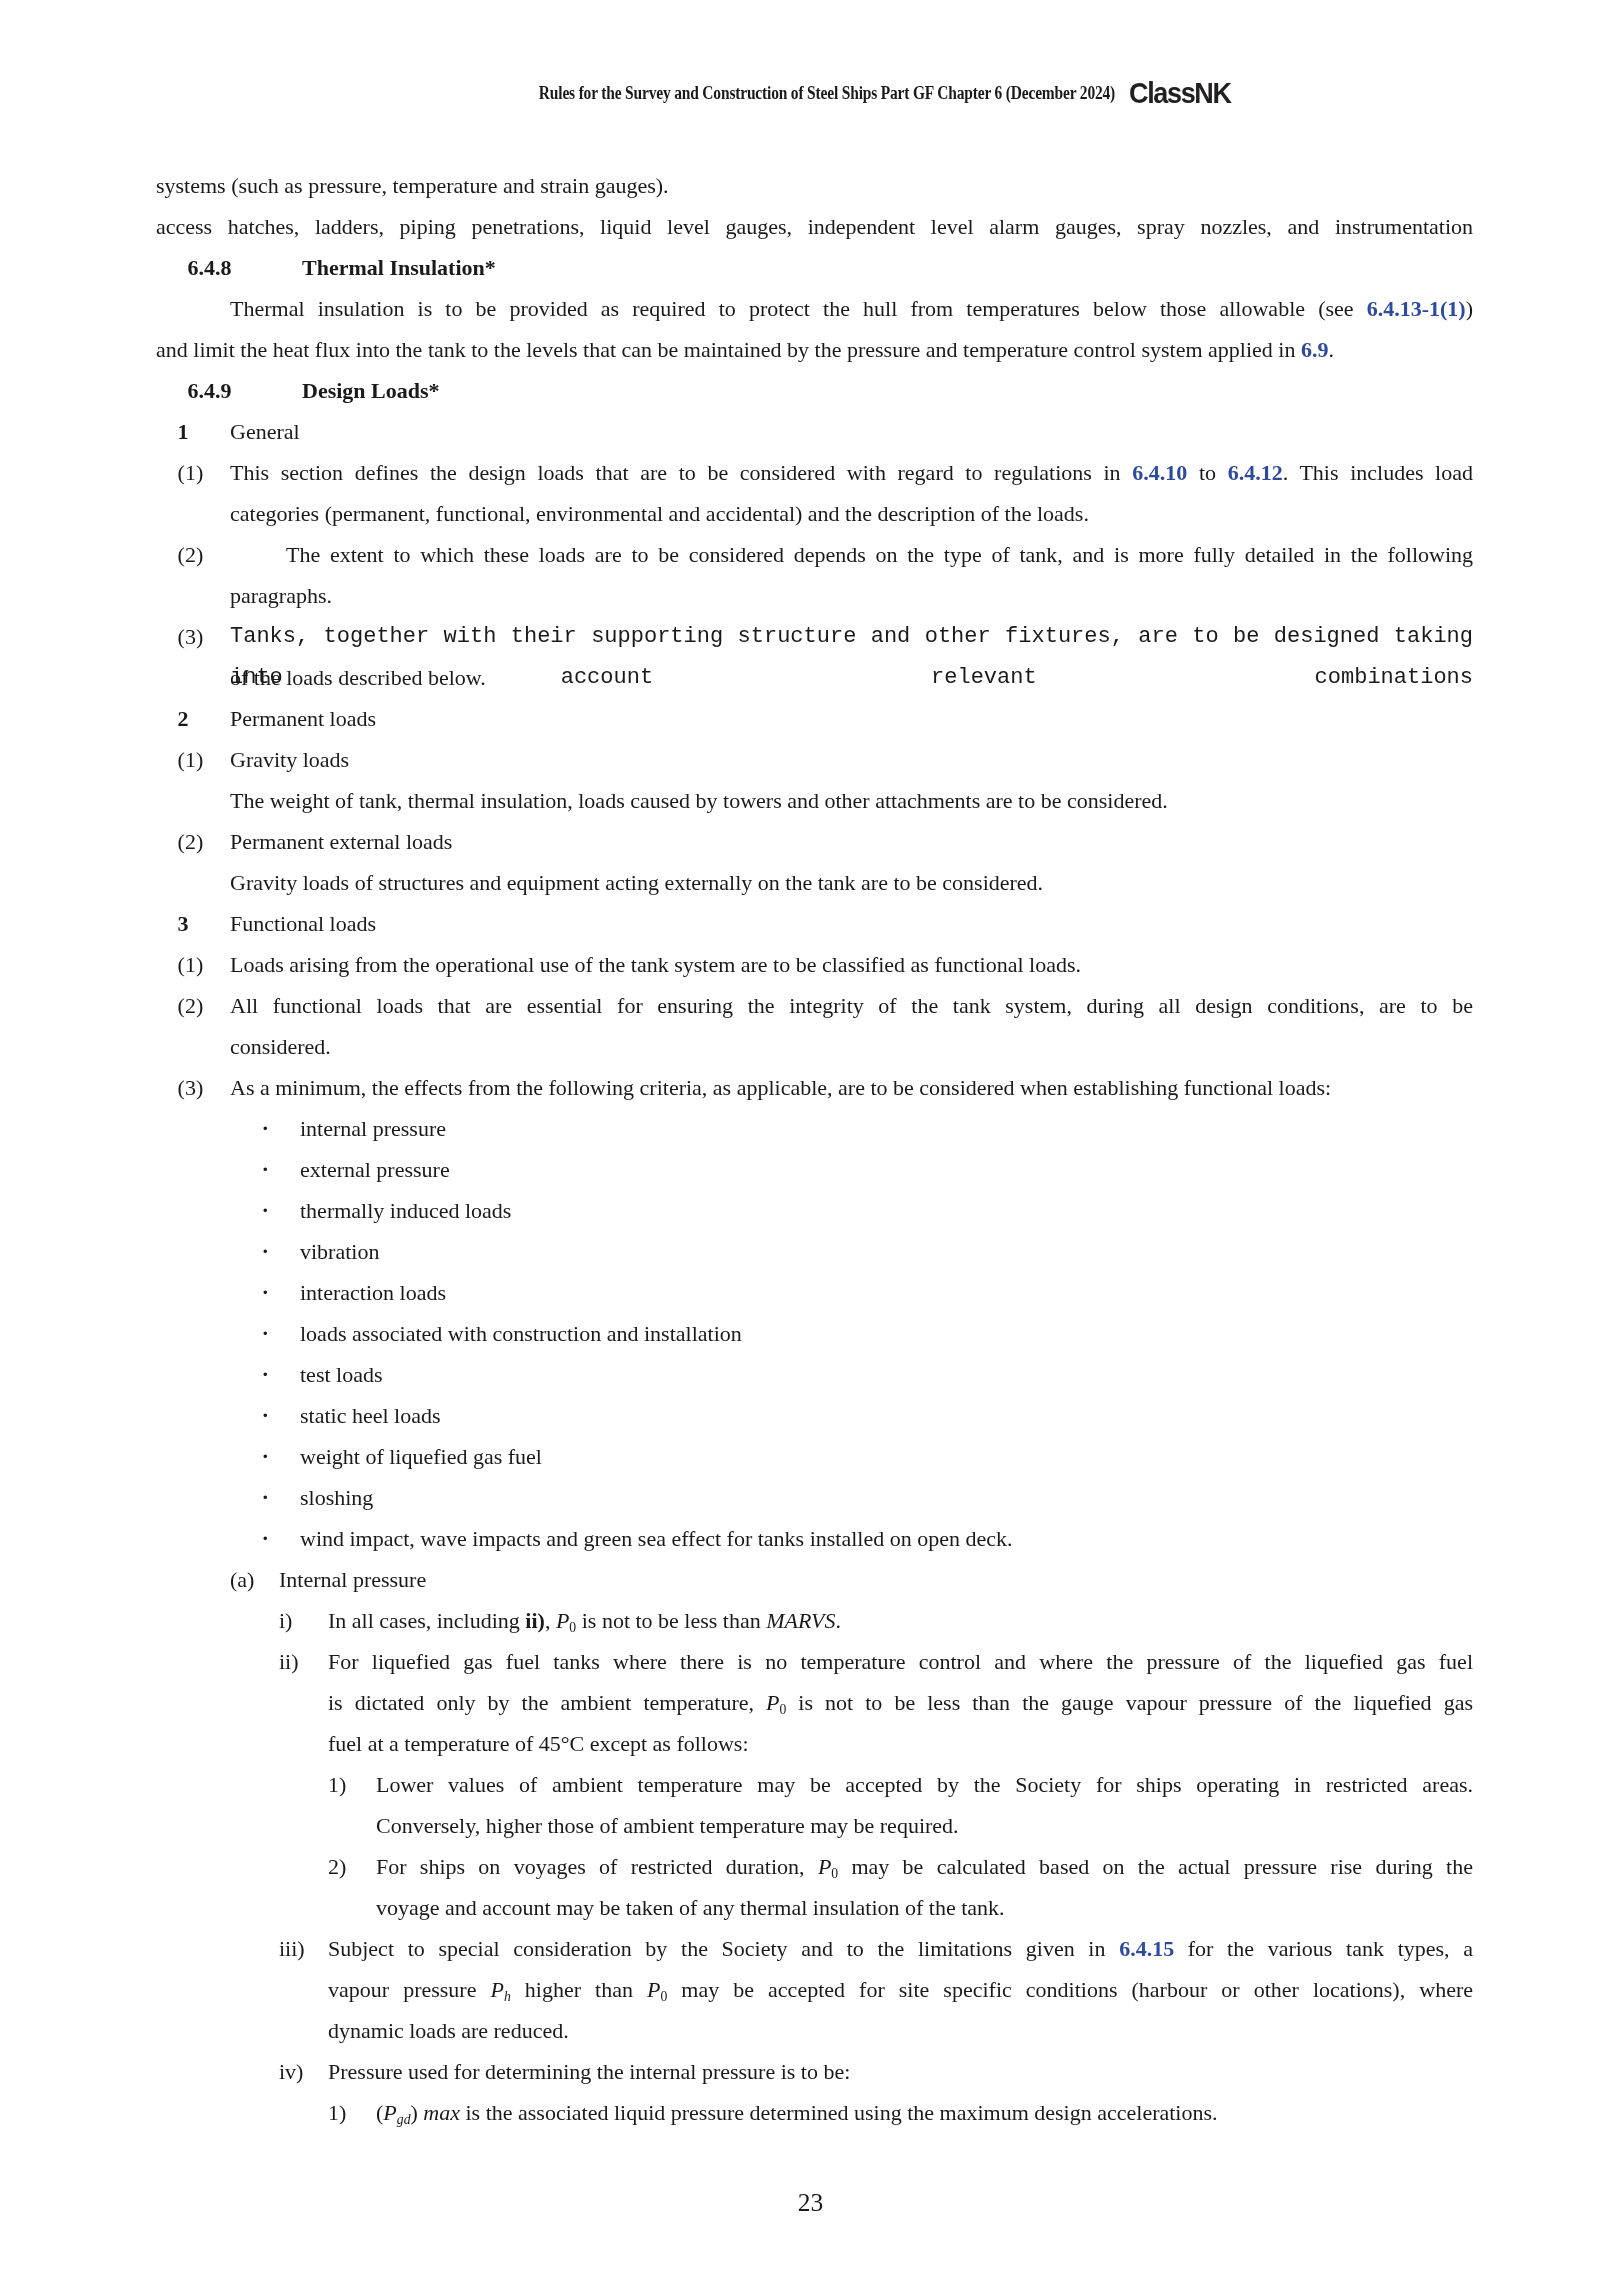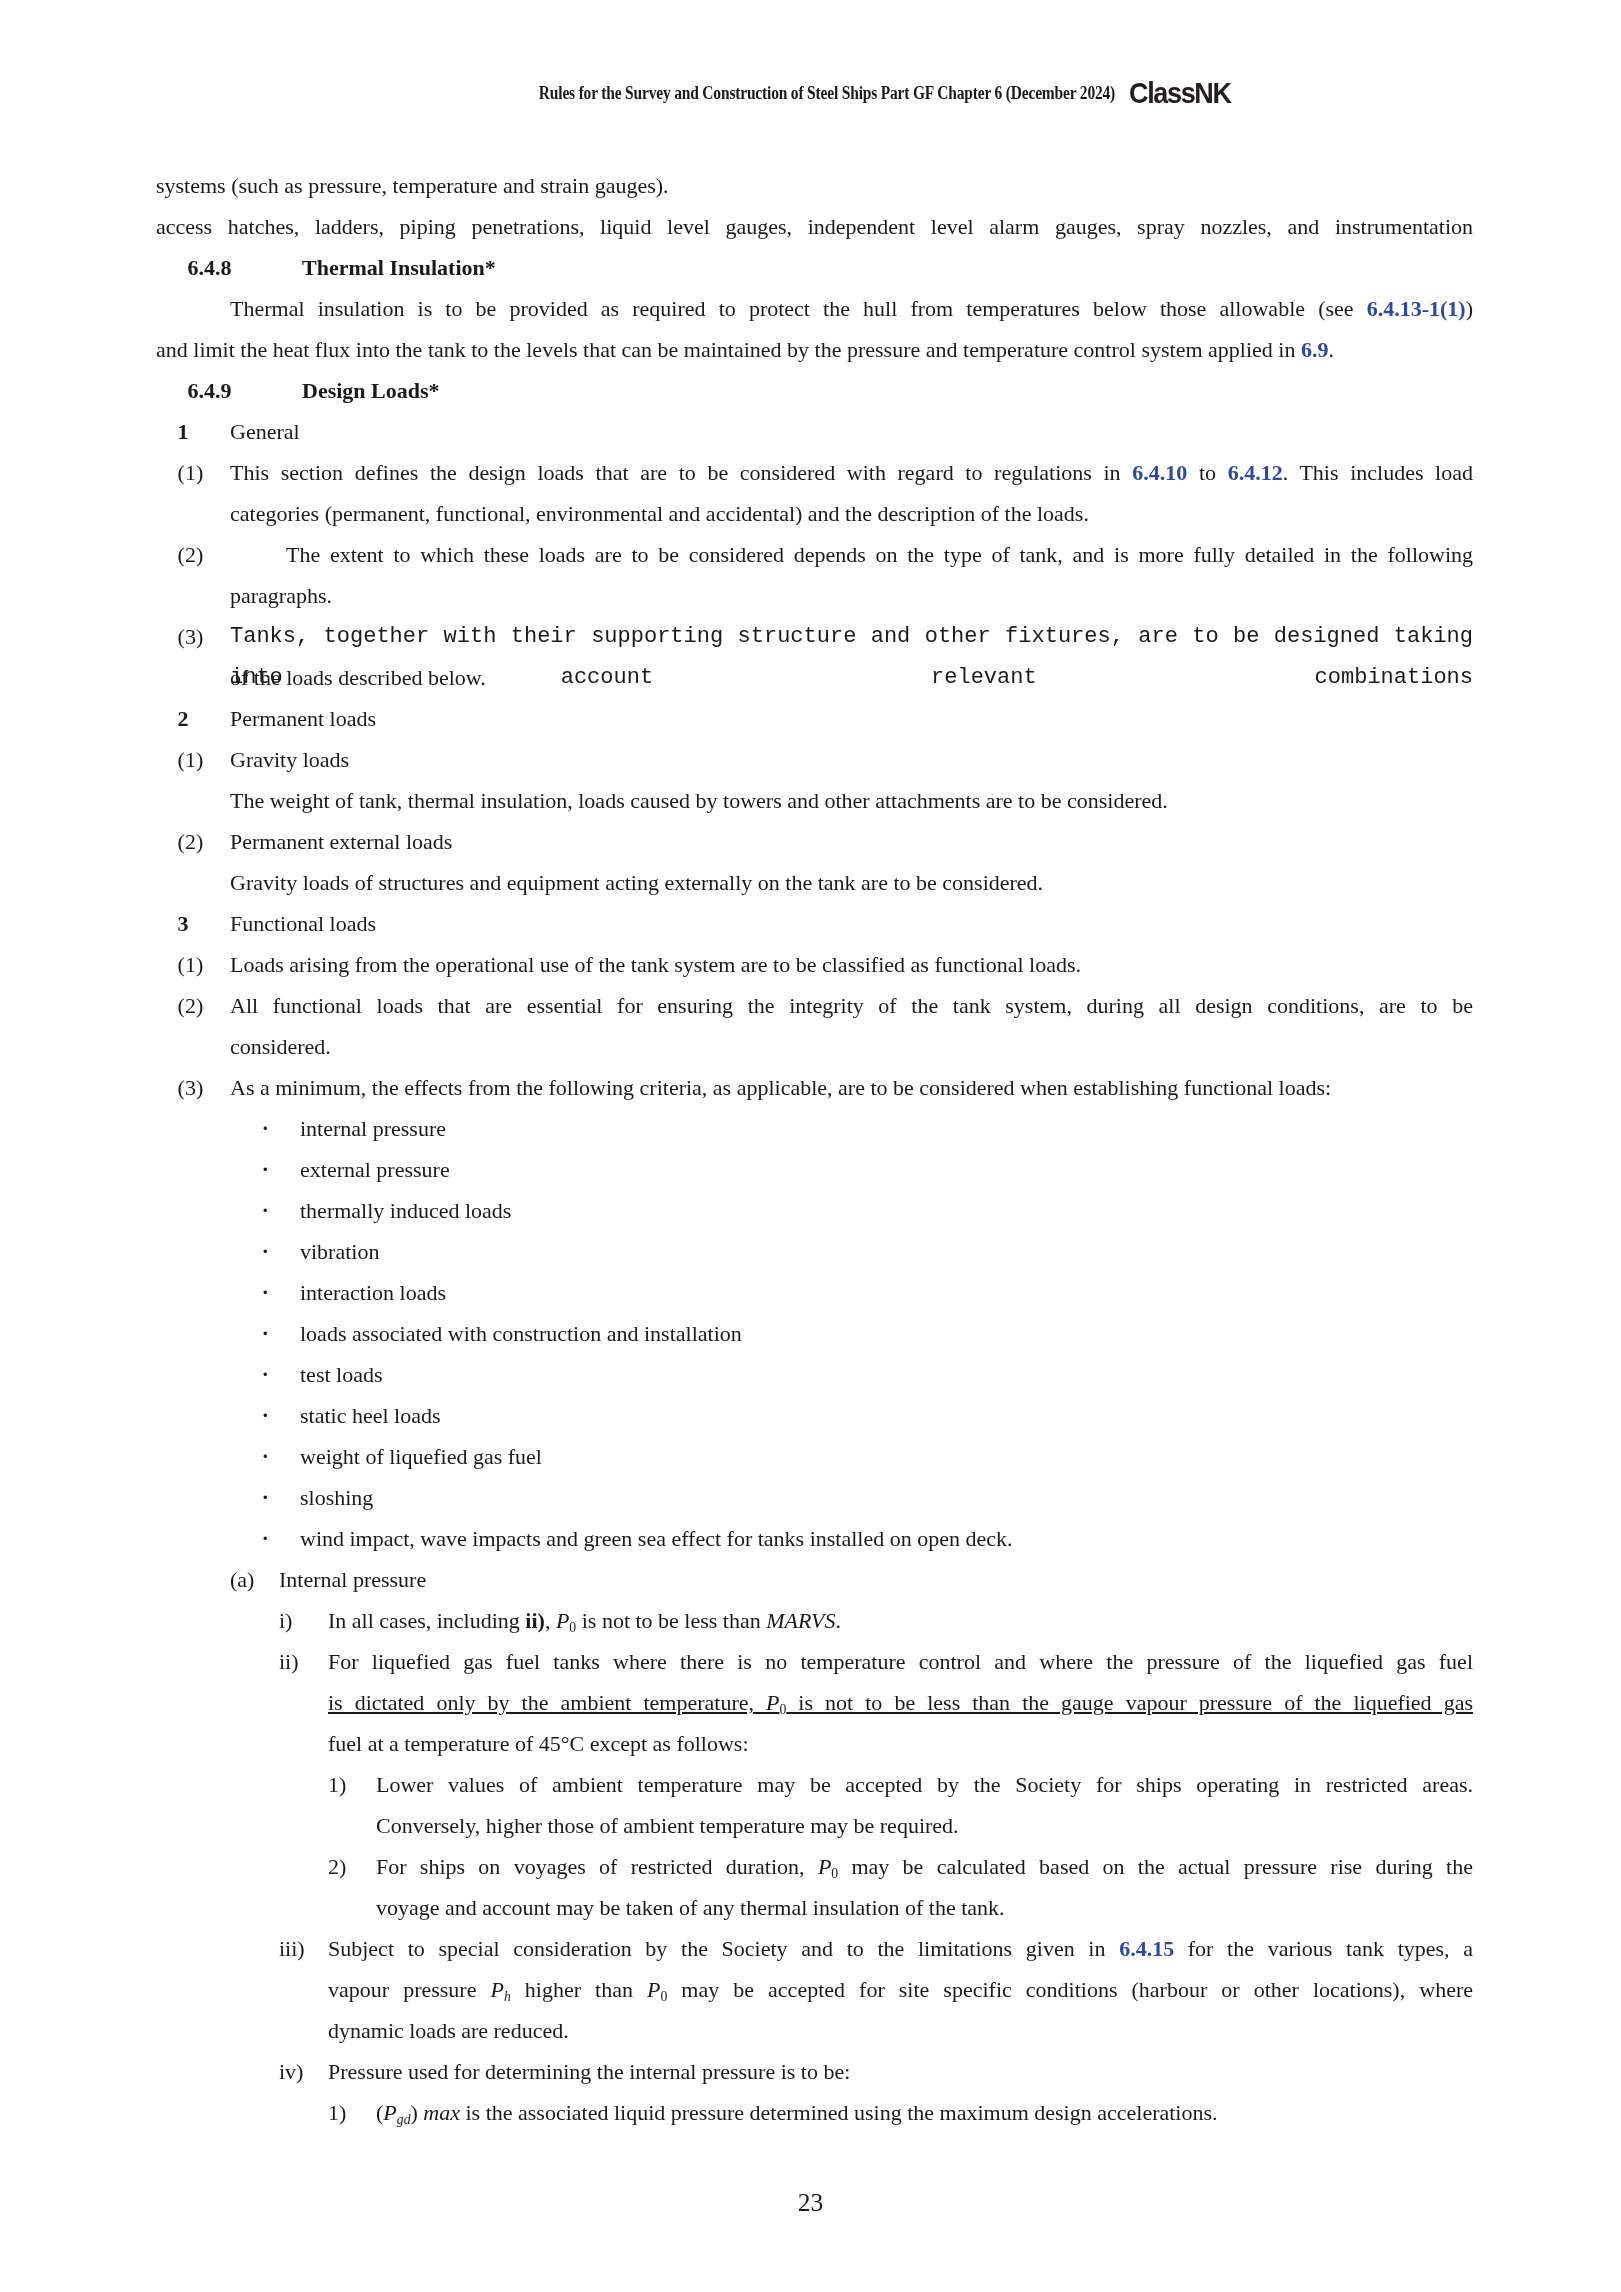--- a/index.html
+++ b/index.html
@@ -157,21 +157,21 @@
     <div class="line">
       <span class="lbl" style="left:123px">i)</span>
       <span class="lbl" style="left:172px"><span>In all cases, including </span><span class="b">ii)</span><span>, </span><span class="i">P</span><sub>0</sub><span> is not to be less than </span><span class="i">MARVS</span><span>.</span></span>
     </div>
 
     <div class="line">
       <span class="lbl" style="left:123px">ii)</span>
       <div class="just" style="position:absolute;left:172px;right:0;">For liquefied gas fuel tanks where there is no temperature control and where the pressure of the liquefied gas fuel</div>
     </div>
     <div class="line">
-      <div class="just" style="position:absolute;left:172px;right:0;text-decoration:underline;"><span>is dictated only by the ambient temperature, </span><span class="i">P</span><sub>0</sub><span> is not to be less than the gauge vapour pressure of the liquefied gas</span></div>
+      <div class="just" style="position:absolute;left:172px;right:0;"><span>is dictated only by the ambient temperature, </span><span class="i">P</span><sub>0</sub><span> is not to be less than the gauge vapour pressure of the liquefied gas</span></div>
     </div>
     <div class="line">
       <span class="lbl" style="left:172px">fuel at a temperature of 45°C except as follows:</span>
     </div>
     <div class="line">
       <span class="lbl" style="left:172px">1)</span>
       <div class="just" style="position:absolute;left:220px;right:0;">Lower values of ambient temperature may be accepted by the Society for ships operating in restricted areas.</div>
     </div>
     <div class="line">
       <span class="lbl" style="left:220px">Conversely, higher those of ambient temperature may be required.</span>

